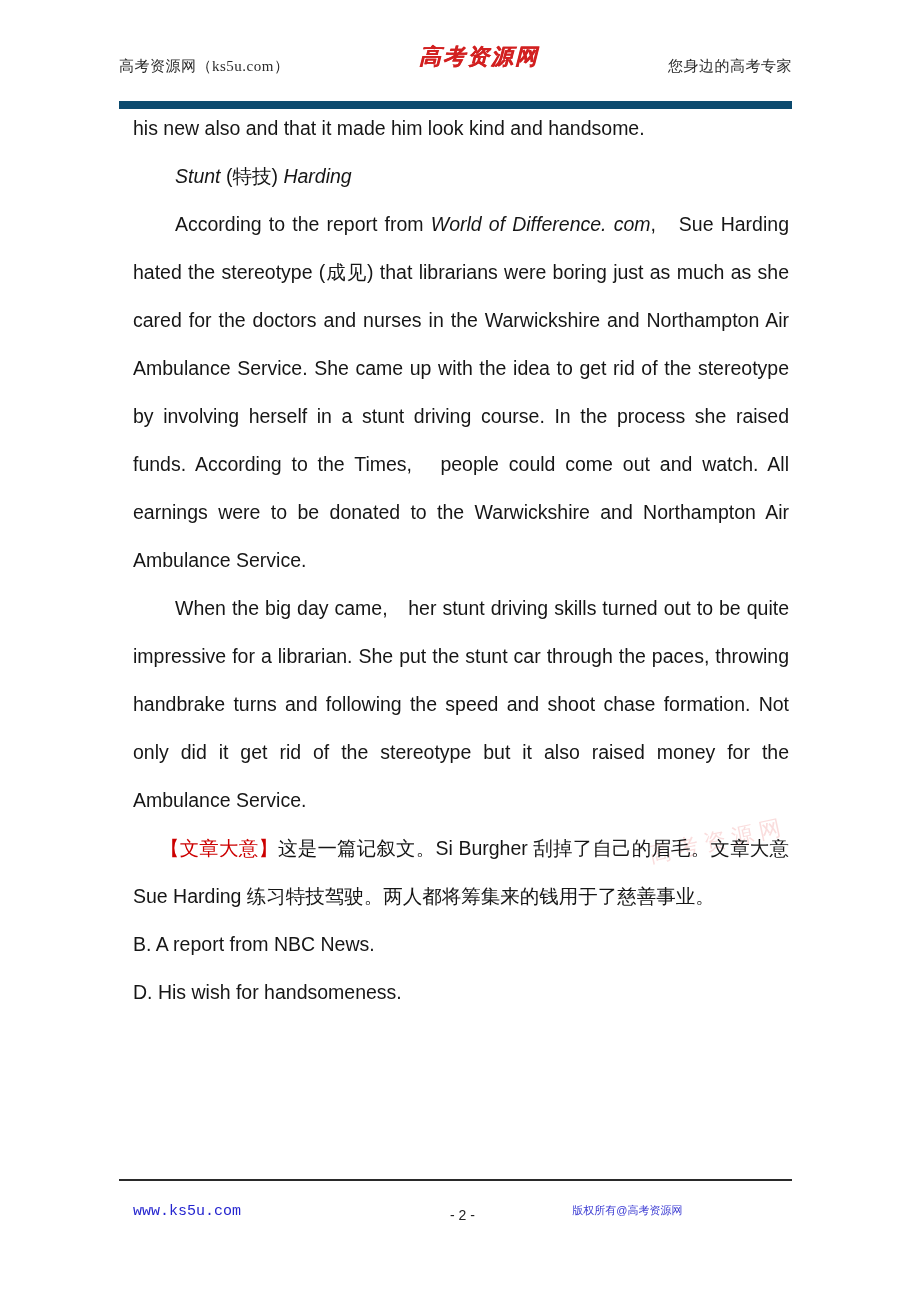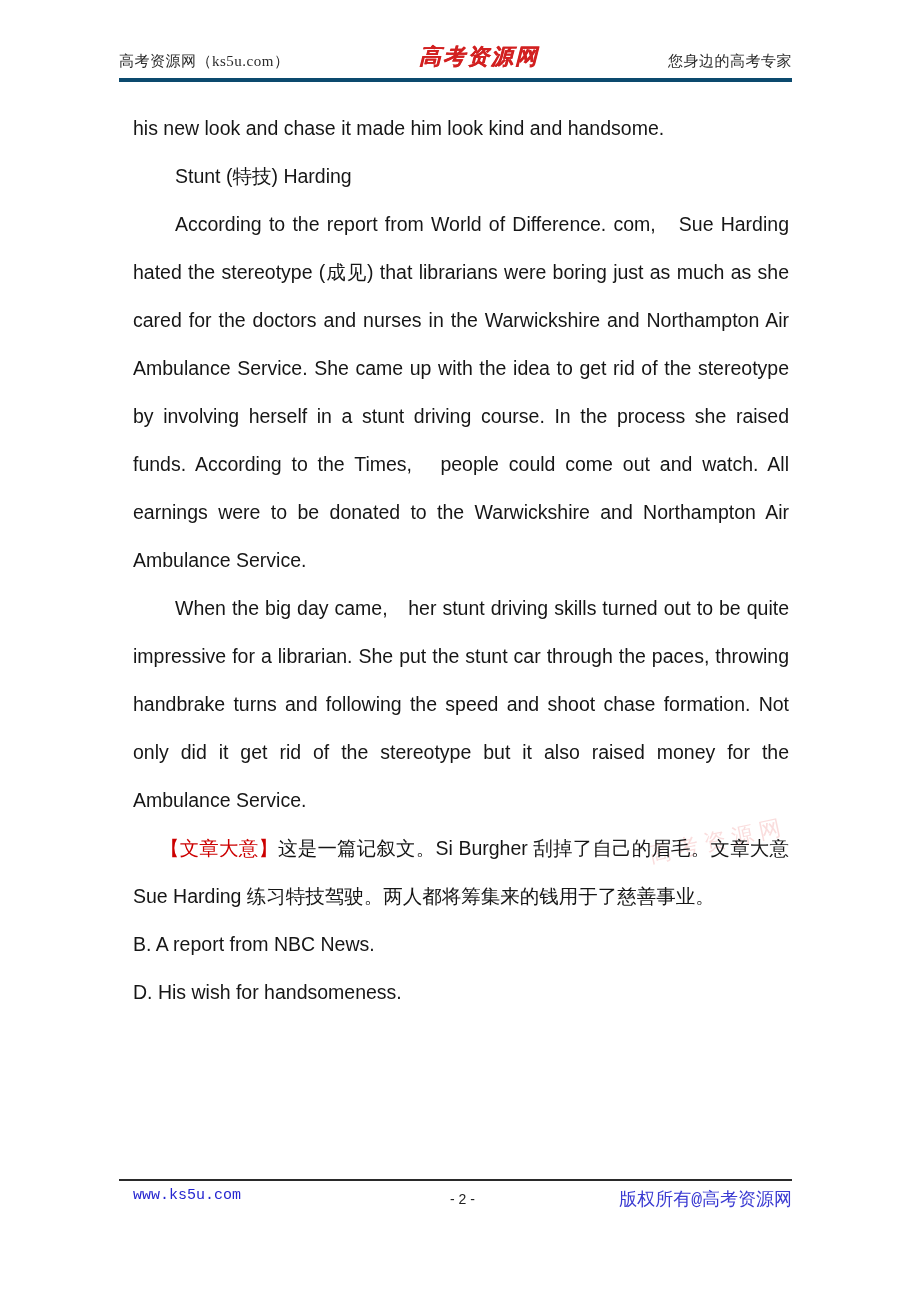--- a/index.html
+++ b/index.html
@@ -15,23 +15,23 @@
     overflow: hidden;
   }
   
   .header {
     position: absolute;
     left: 119px;
     top: 46px;
     width: 673px;
     display: flex;
     justify-content: space-between;
-    align-items: center;
-    border-bottom: 4px solid #0c4a6e;
-    padding-bottom: 2px;
+    align-items: flex-end;
+    border-bottom: 8px solid #0c4a6e;
+    padding-bottom: 25px;
   }
   .header-side {
     font-family: "Liberation Serif", serif;
     font-size: 15px;
     color: #2b2b2b;
     letter-spacing: 0.5px;
     white-space: nowrap;
   }
   .site-logo {
     font-family: "Liberation Serif", serif;
@@ -50,21 +50,21 @@
     left: 133px;
     top: 104px;
     width: 656px;
     font-size: 19.5px;
     line-height: 48px;
     color: #161616;
   }
   .content p { margin: 0; }
   .para-justified { text-align: justify; }
   .para-indent { text-indent: 42px; }
-  .em-italic { }
+  .em-italic { font-style: italic; }
   .summary-tag { color: #cc0000; margin-left: 27px; }
   
   .watermark {
     position: absolute;
     left: 648px;
     top: 826px;
     font-size: 22px;
     color: #e03030;
     opacity: 0.16;
     transform: rotate(-12deg);
@@ -72,60 +72,59 @@
     pointer-events: none;
     white-space: nowrap;
   }
   
   .footer {
     position: absolute;
     left: 119px;
     top: 1179px;
     width: 673px;
     border-top: 2px solid #2a2a2a;
-    padding-top: 6px;
+    padding-top: 22px;
     display: flex;
     align-items: flex-start;
   }
   .footer-col { flex: 1; }
   .footer-left {
     padding-left: 14px;
     font-family: "Liberation Mono", monospace;
     font-size: 15px;
     color: #2424cf;
   }
   .footer-center {
     text-align: center;
     font-size: 14px;
     color: #222222;
     padding-top: 4px;
   }
   .footer-right {
-    text-align: right;
-    font-family: Liberation Mono, monospace;
-    font-size: 18px;
+    font-family: Liberation Sans, sans-serif;
+    font-size: 11px;
     color: #3a3ad2;
   }
 </style>
 </head>
 <body>
 
 <div class="page">
 
   <div class="header">
     <span class="header-side">高考资源网（ks5u.com）</span>
     <span class="site-logo">高考资源网</span>
     <span class="header-side">您身边的高考专家</span>
   </div>
 
   <div class="watermark">高考资源网</div>
 
   <div class="content">
 
-    <p class="para-justified">his new look and chase it made him look kind and handsome.</p>
+    <p class="para-justified">his new also and that it made him look kind and handsome.</p>
 
     <p class="para-indent"><span class="em-italic">Stunt</span><span> (特技) </span><span class="em-italic">Harding</span></p>
 
     <p class="para-justified para-indent"><span>According to the report from </span><span class="em-italic">World of Difference. com</span><span>,　Sue Harding hated the stereotype (成见) that librarians were boring just as much as she cared for the doctors and nurses in the Warwickshire and Northampton Air Ambulance Service. She came up with the idea to get rid of the stereotype by involving herself in a stunt driving course. In the process she raised funds. According to the Times,　people could come out and watch. All earnings were to be donated to the Warwickshire and Northampton Air Ambulance Service.</span></p>
 
     <p class="para-justified para-indent">When the big day came,　her stunt driving skills turned out to be quite impressive for a librarian. She put the stunt car through the paces, throwing handbrake turns and following the speed and shoot chase formation. Not only did it get rid of the stereotype but it also raised money for the Ambulance Service.</p>
 
     <p class="para-justified"><span class="summary-tag">【文章大意】</span><span>这是一篇记叙文。Si Burgher 刮掉了自己的眉毛。文章大意 Sue Harding 练习特技驾驶。两人都将筹集来的钱用于了慈善事业。</span></p>
 
 

